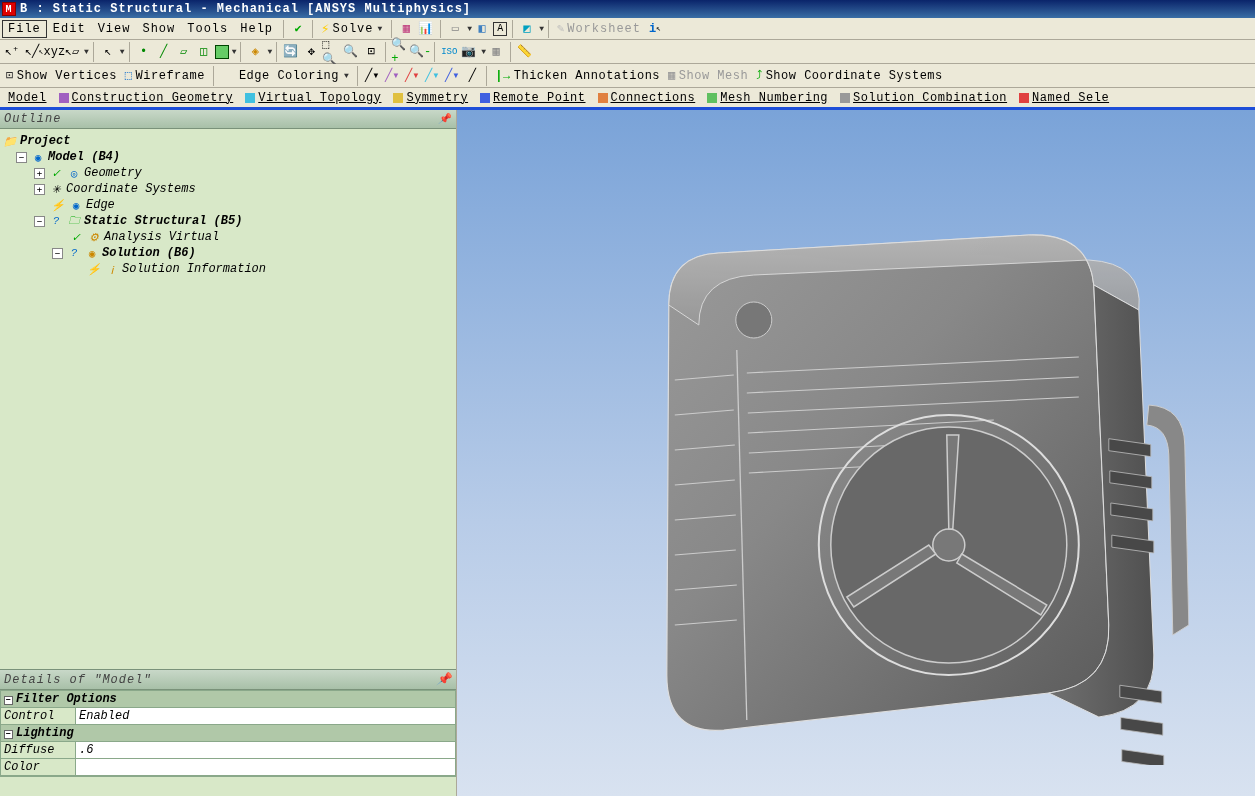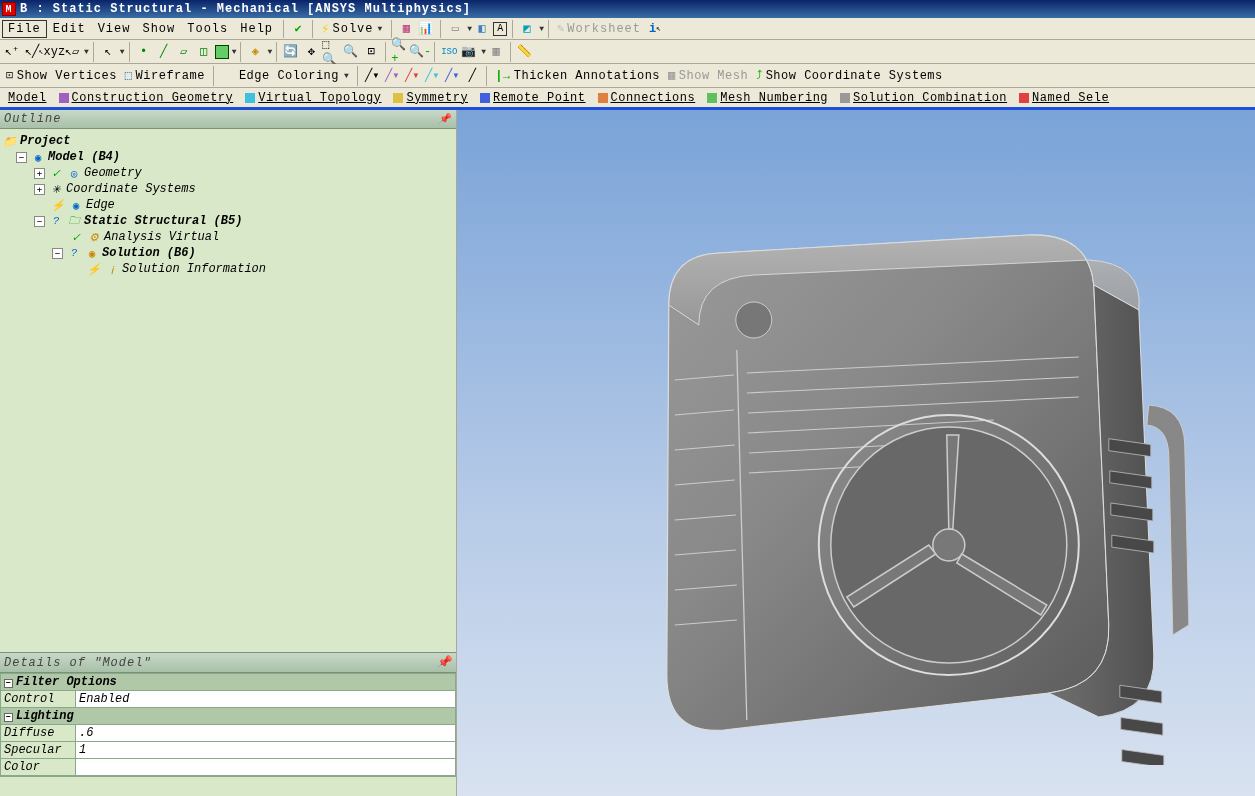--- a/index.html
+++ b/index.html
@@ -313,24 +313,20 @@
               <td class="val">Enabled</td>
             </tr>
         <tr>
               <td class="cat" colspan="2"><span class="exp-box">−</span><span>Lighting</span></td>
             </tr>
         <tr>
               <td class="key">Diffuse</td>
               <td class="val">.6</td>
             </tr>
         <tr>
-              <td class="key">Specular</td>
-              <td class="val">1</td>
-            </tr>
-        <tr>
               <td class="key">Color</td>
               <td class="val"></td>
             </tr>
       </tbody>
         </table>
       <div class="details-fill"></div>
     </div>
   </div>
 
   <div class="viewport">

